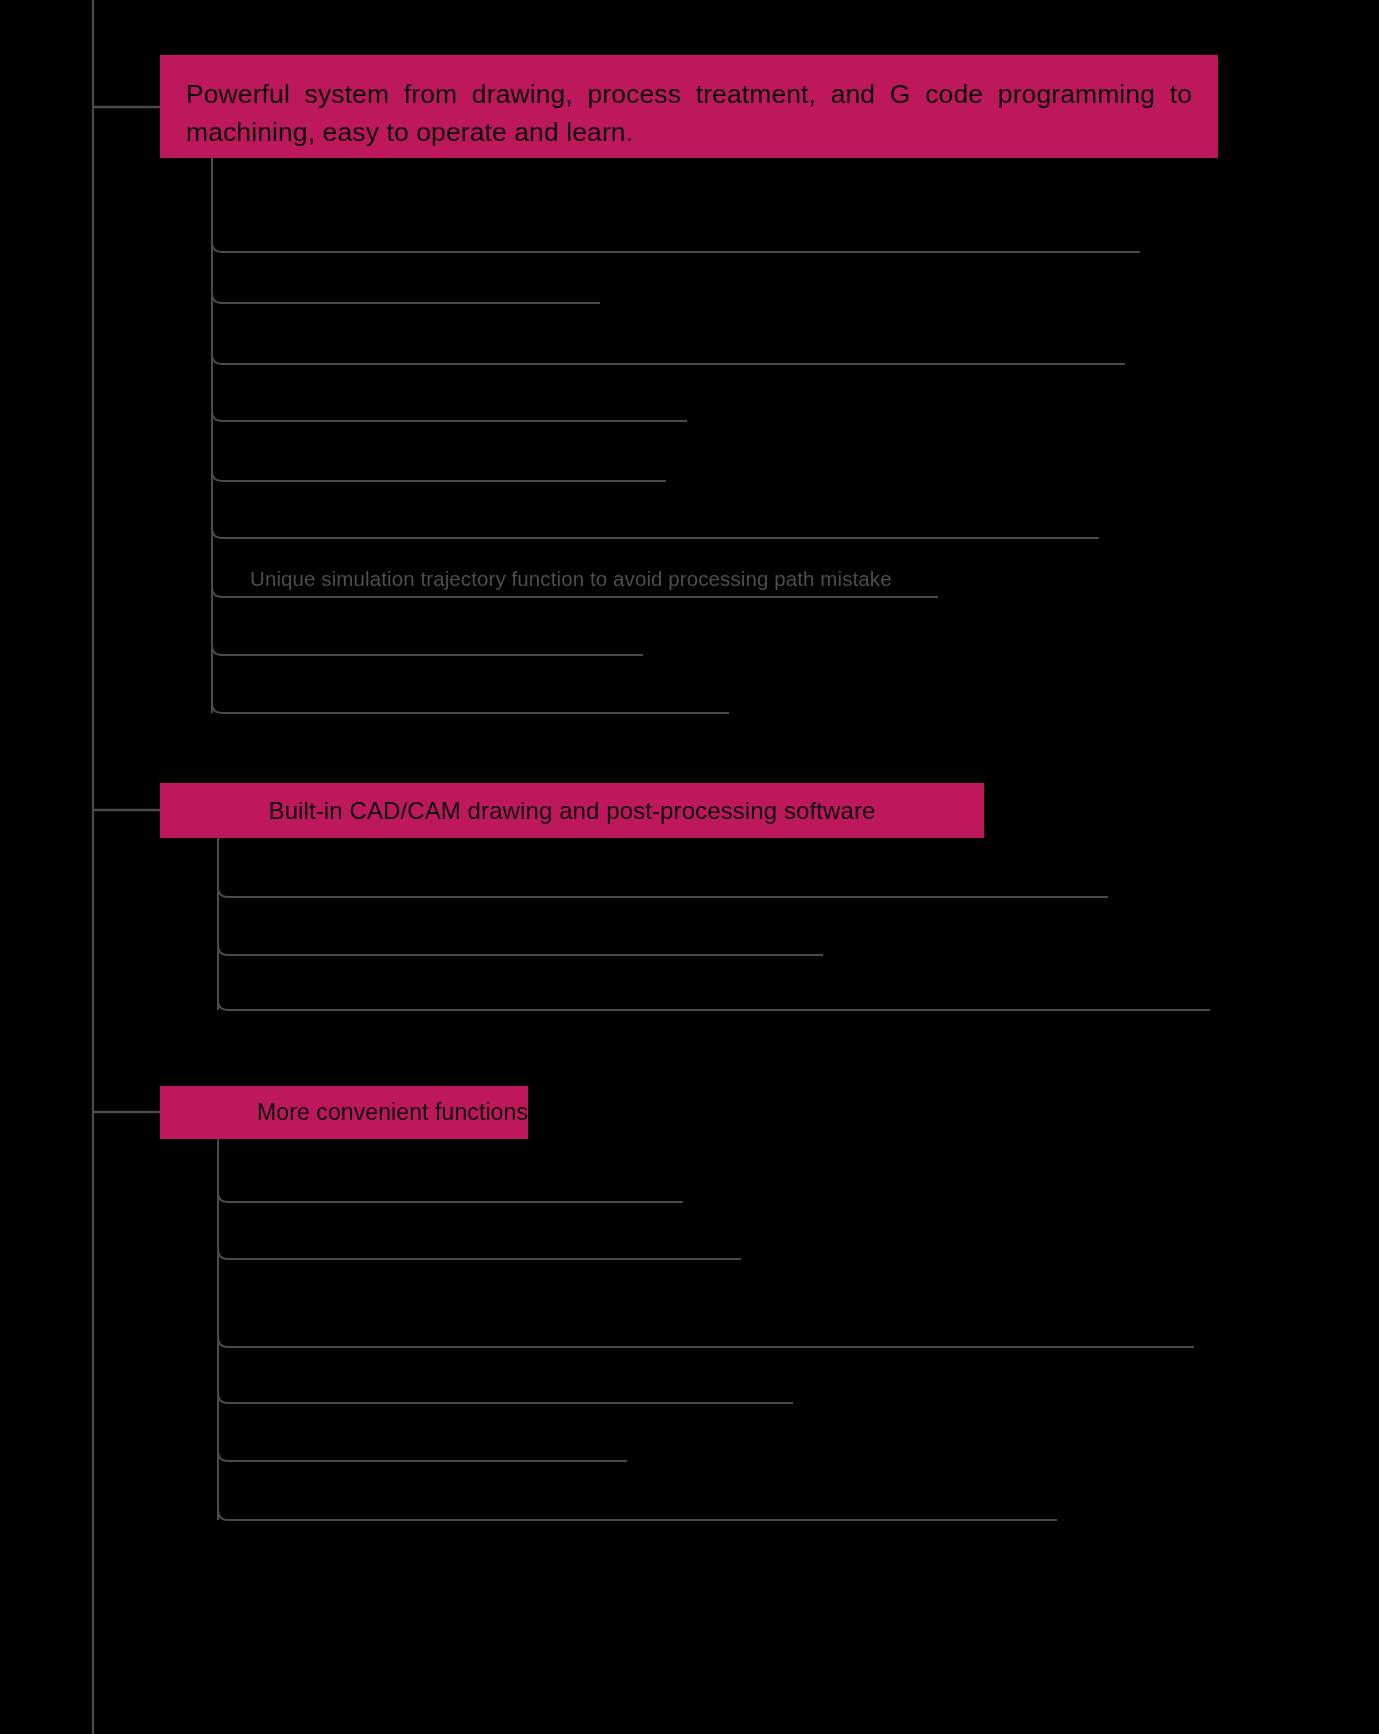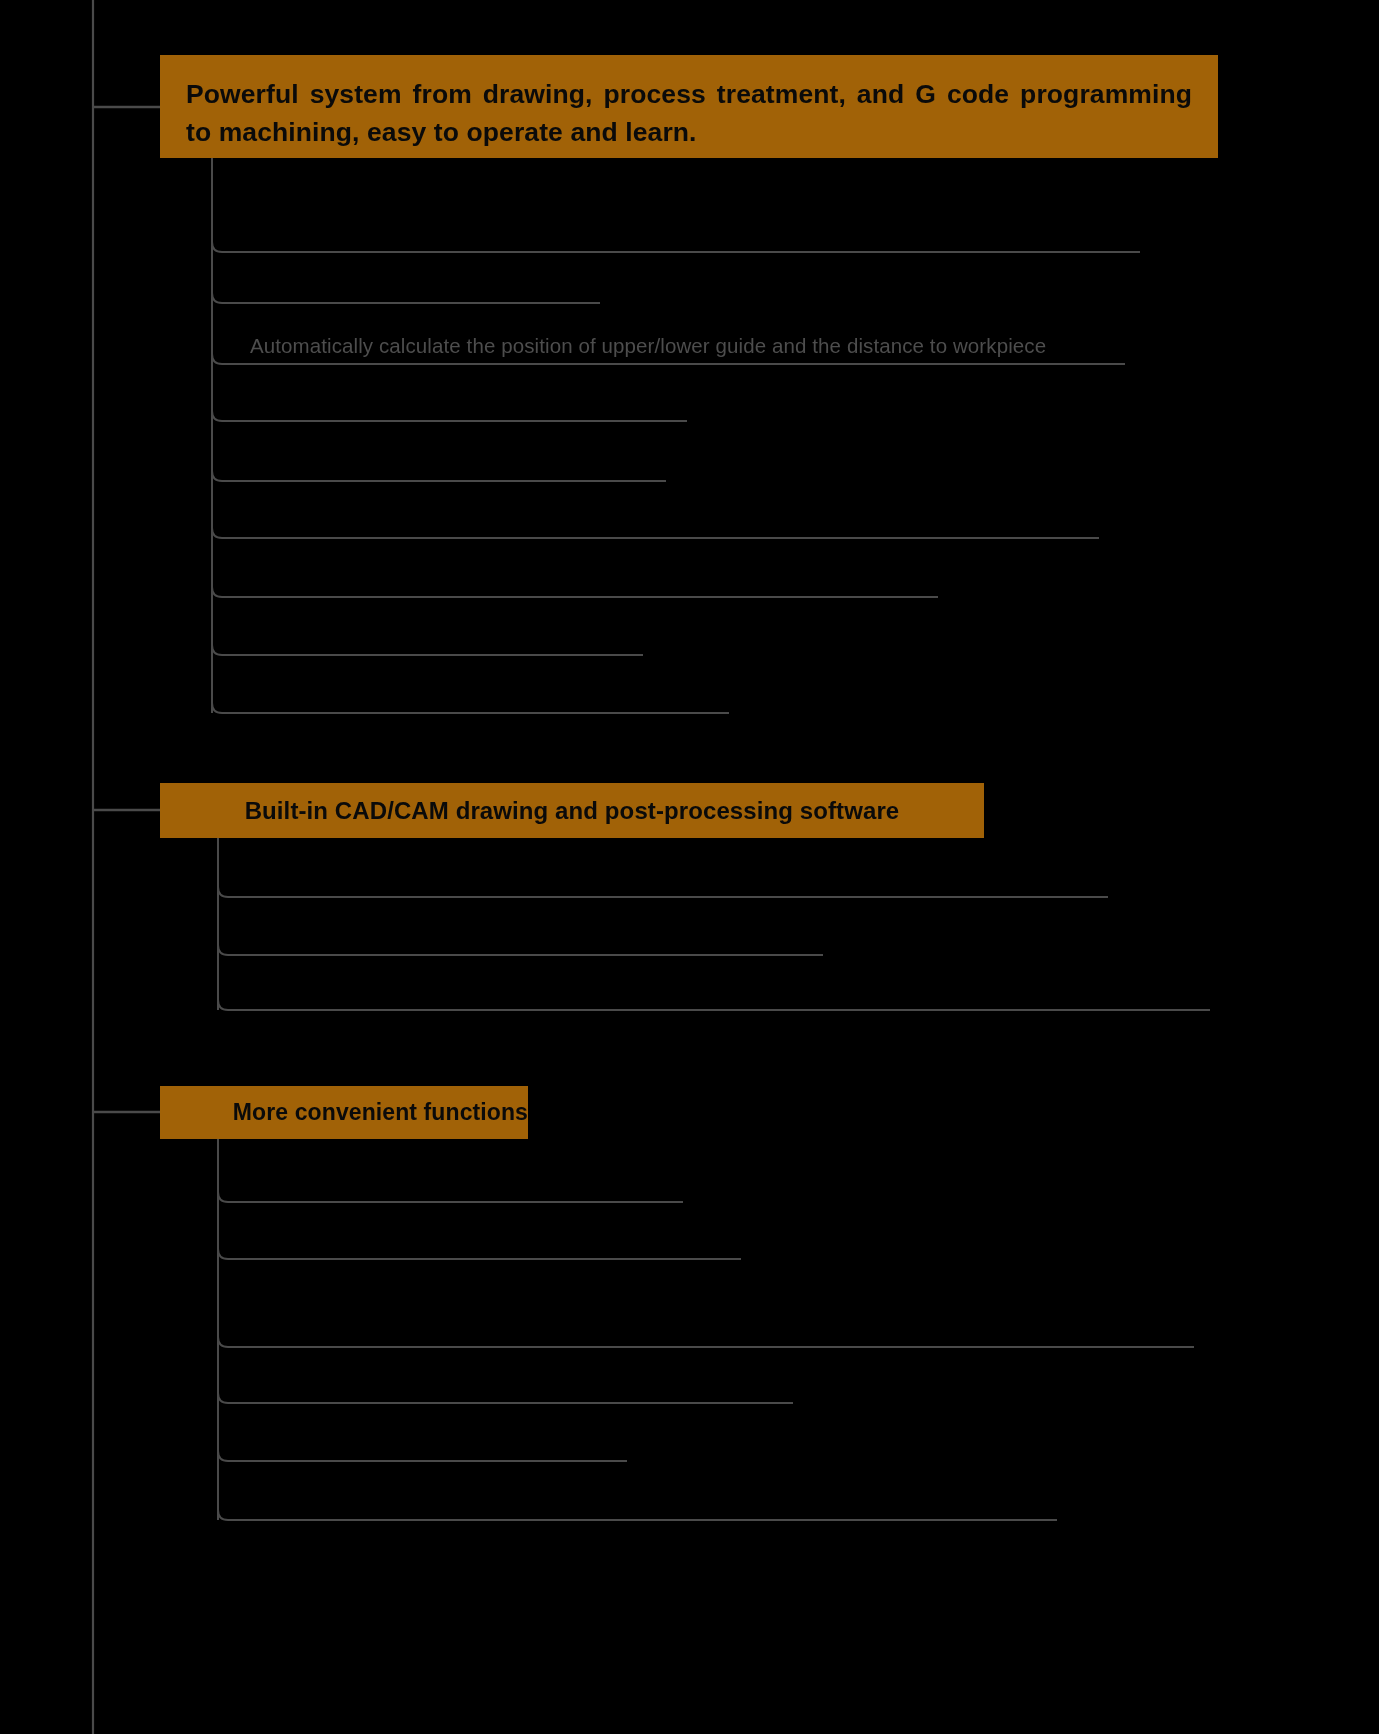--- a/index.html
+++ b/index.html
@@ -9,23 +9,23 @@
     width:1379px; height:1734px;
     position:relative; overflow:hidden;
     -webkit-font-smoothing:antialiased;
   }
   #canvas{position:absolute;inset:0;width:1379px;height:1734px;background:#000;}
 
   svg.tree-lines{position:absolute;left:0;top:0;width:1379px;height:1734px;pointer-events:none;}
 
   .label-box{
     position:absolute;
-    background:#a16207;
+    background:#be185d;
     color:#0a0a0a;
-    font-weight:bold;
+    font-weight:normal;
     display:flex;
     align-items:center;
     box-sizing:border-box;
   }
   .label-box.header{
     left:160px; top:55px; width:1058px; height:103px;
     padding:0 26px;
     font-size:26.5px;
     line-height:38px;
     letter-spacing:.1px;
@@ -108,16 +108,16 @@
   </div>
 
   <div class="label-box sec2">
     <span>Built-in CAD/CAM drawing and post-processing software</span>
   </div>
 
   <div class="label-box sec3">
     <span>More convenient functions</span>
   </div>
 
-  <div class="branch-text" style="left:250px; top:334px;">Automatically calculate the position of upper/lower guide and the distance to workpiece</div>
 
+  <div class="branch-text" style="left:250px; top:567px;">Unique simulation trajectory function to avoid processing path mistake</div>
 
 </div>
 
 </body></html>

